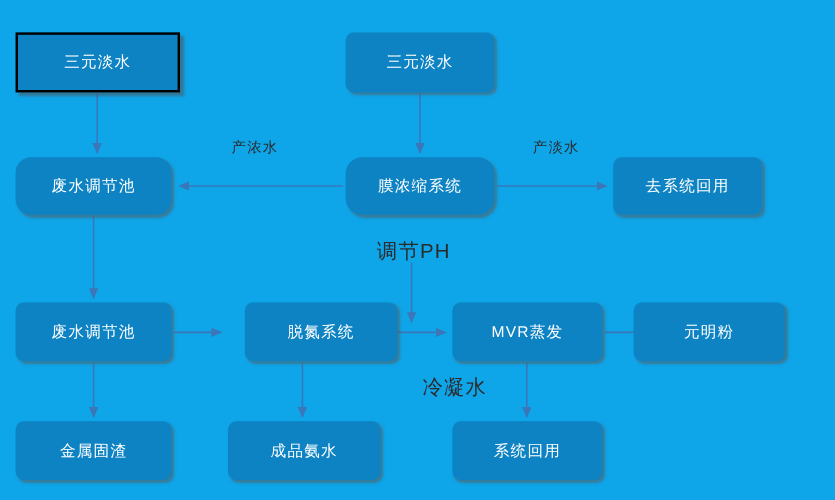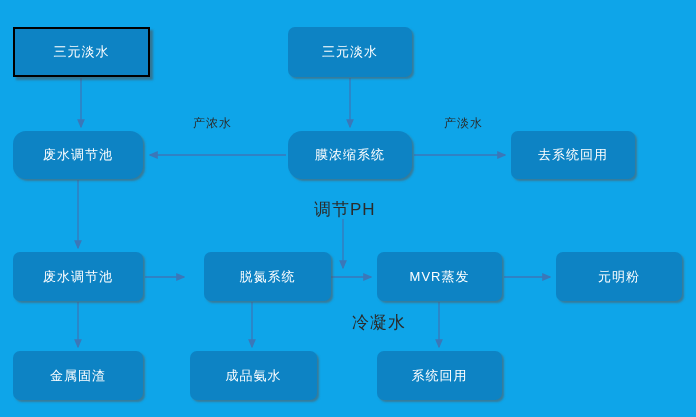--- a/index.html
+++ b/index.html
@@ -118,21 +118,21 @@
   </div>
 
   <div class="node" style="left:204px; top:252px; width:127px; height:49px;">
     <span>脱氮系统</span>
   </div>
 
   <div class="node" style="left:377px; top:252px; width:125px; height:49px;">
     <span>MVR蒸发</span>
   </div>
 
-  <div class="node" style="left:556px; top:252px; width:126px; height:49px;text-align:right;">
+  <div class="node" style="left:528px; top:252px; width:126px; height:49px;text-align:right;">
     <span>元明粉</span>
   </div>
 
   <div class="node" style="left:190px; top:351px; width:127px; height:49px;">
     <span>成品氨水</span>
   </div>
 
   <div class="node" style="left:13px; top:351px; width:130px; height:49px;">
     <span>金属固渣</span>
   </div>

